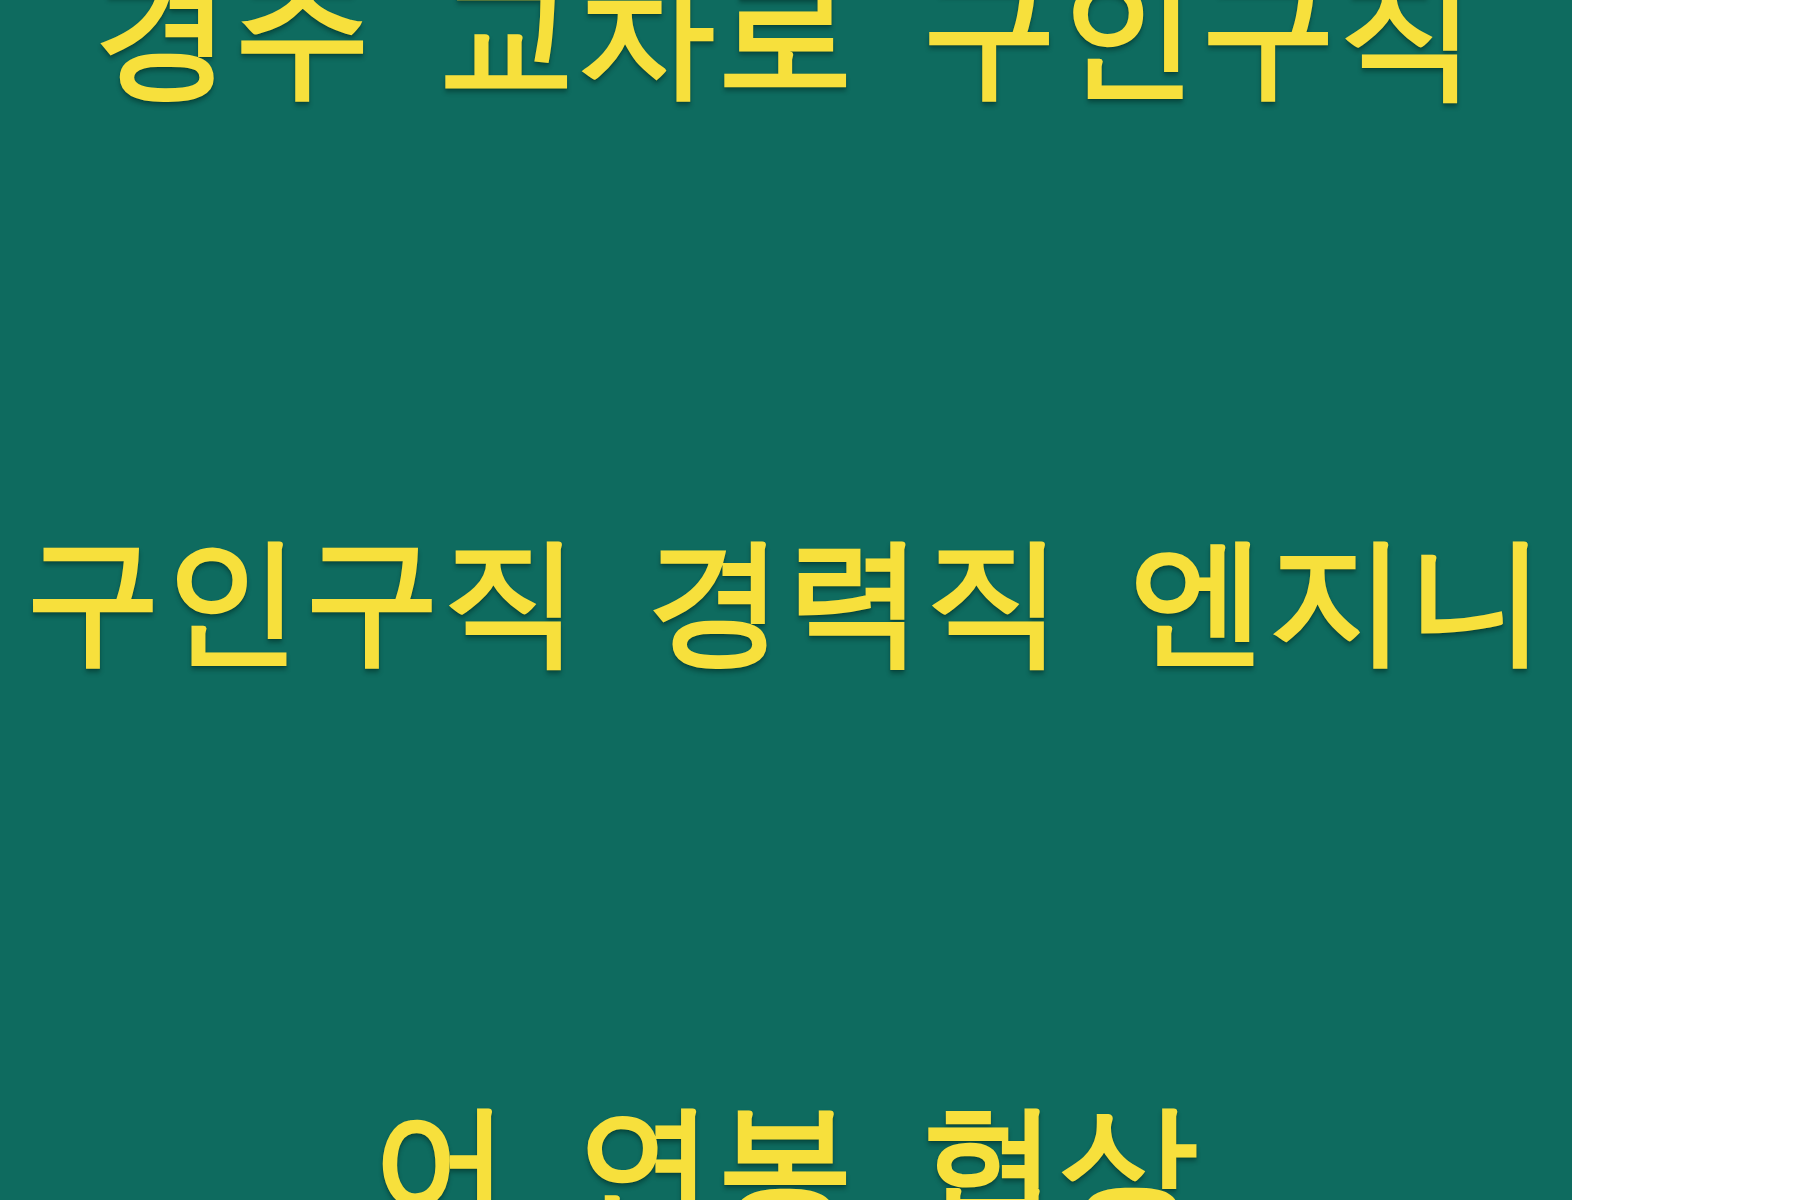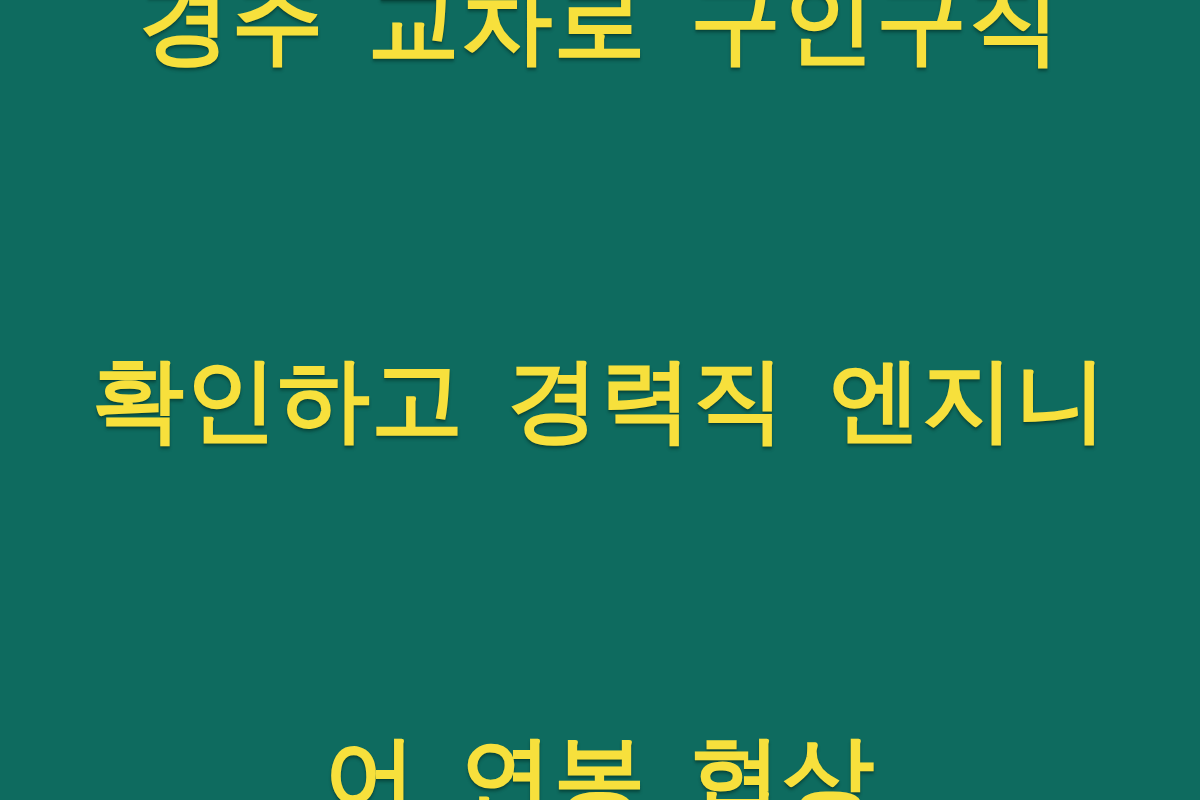--- a/index.html
+++ b/index.html
@@ -44,25 +44,25 @@
   }
 
   
   .line {
     display: block;
   }
 </style>
 </head>
 <body>
 
-<div id="card" style="background: rgb(14, 107, 95); width: 1200px; height: 800px;">
+<div id="card" style="background: rgb(14, 107, 95); width: 1048px; height: 800px;">
 
   <h1 id="headline" style="color: rgb(247, 224, 60); text-align: center;">
 
     <span class="line">경주 교차로 구인구직</span>
 
-    <span class="line">확인하고 경력직 엔지니</span>
+    <span class="line">구인구직 경력직 엔지니</span>
 
     <span class="line">어 연봉 협상</span>
 
   </h1>
 
 </div>
 
 </body></html>

